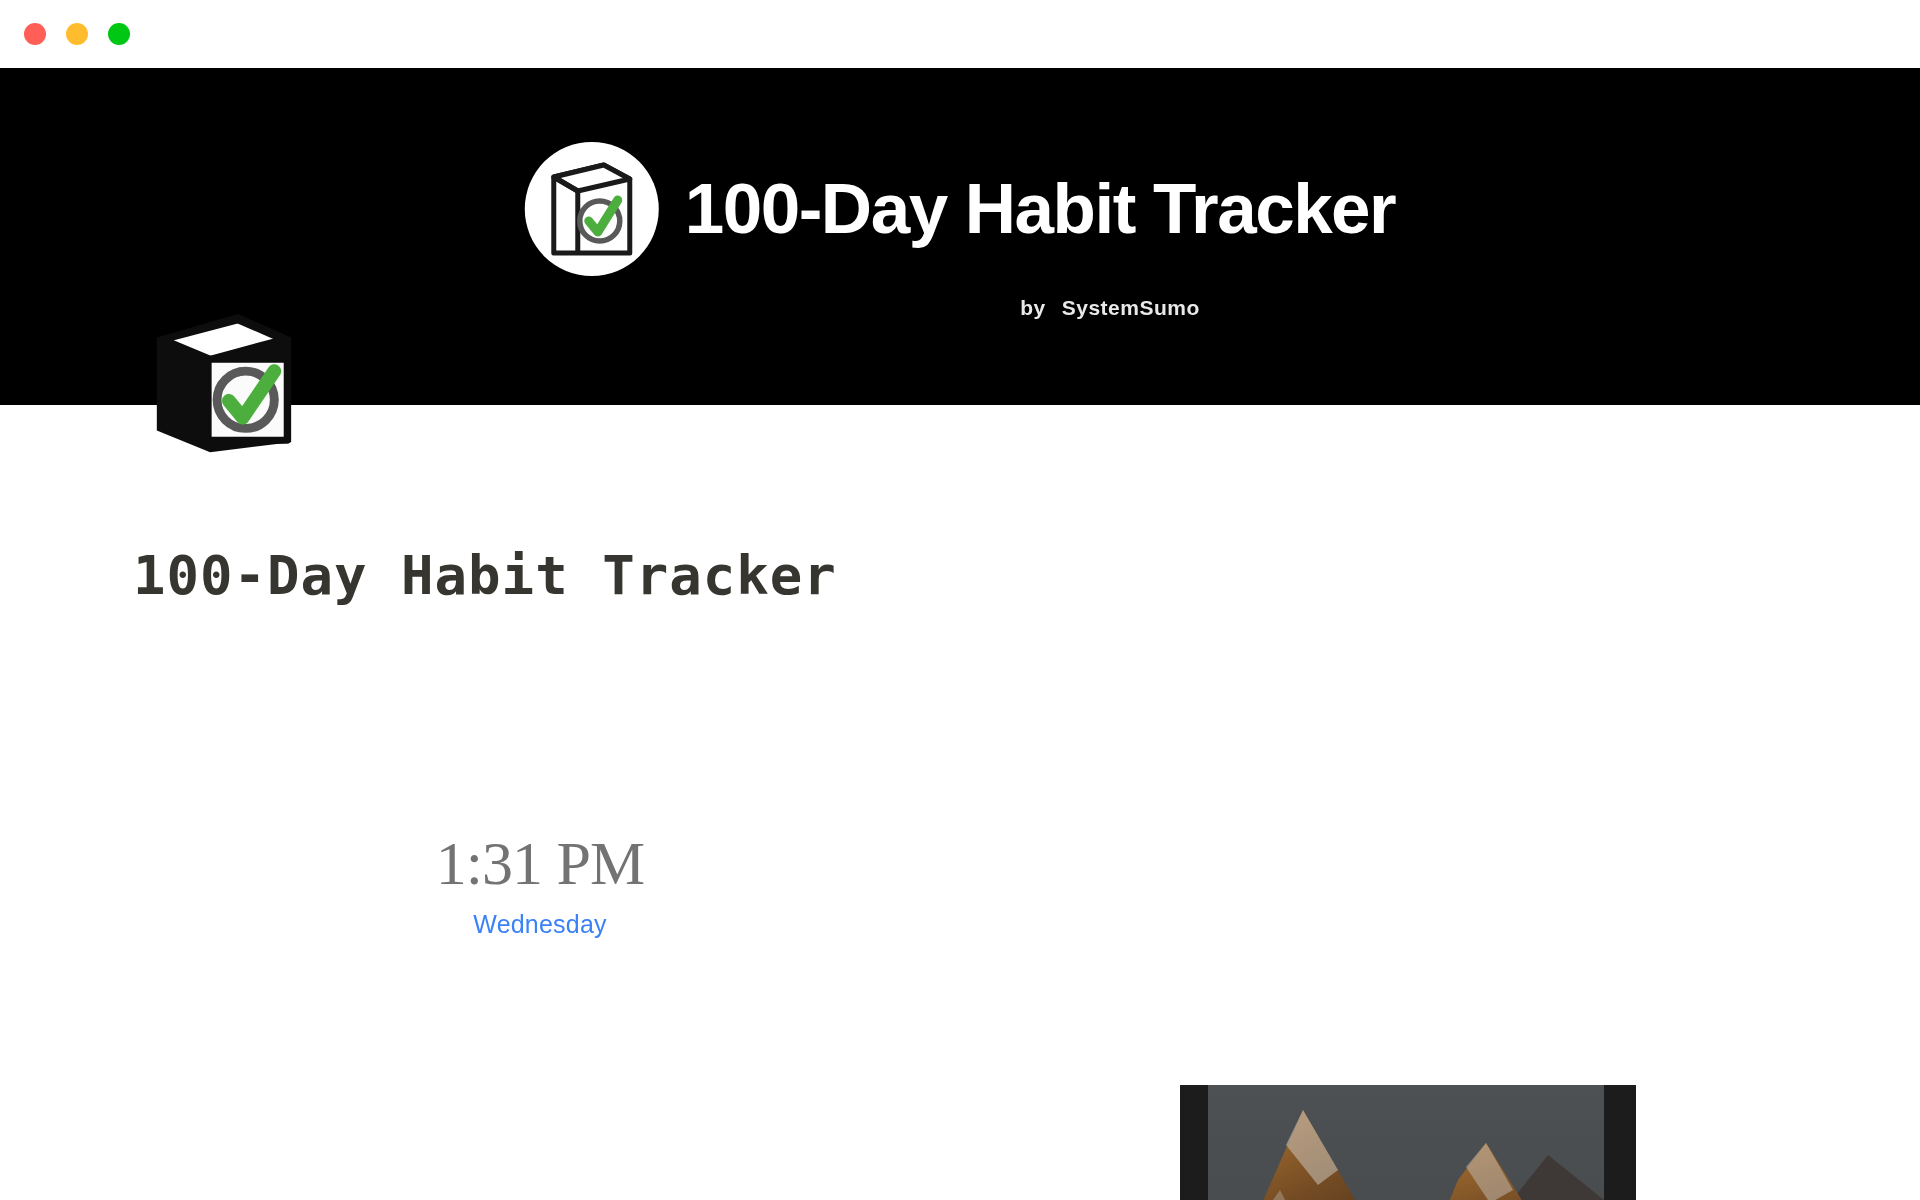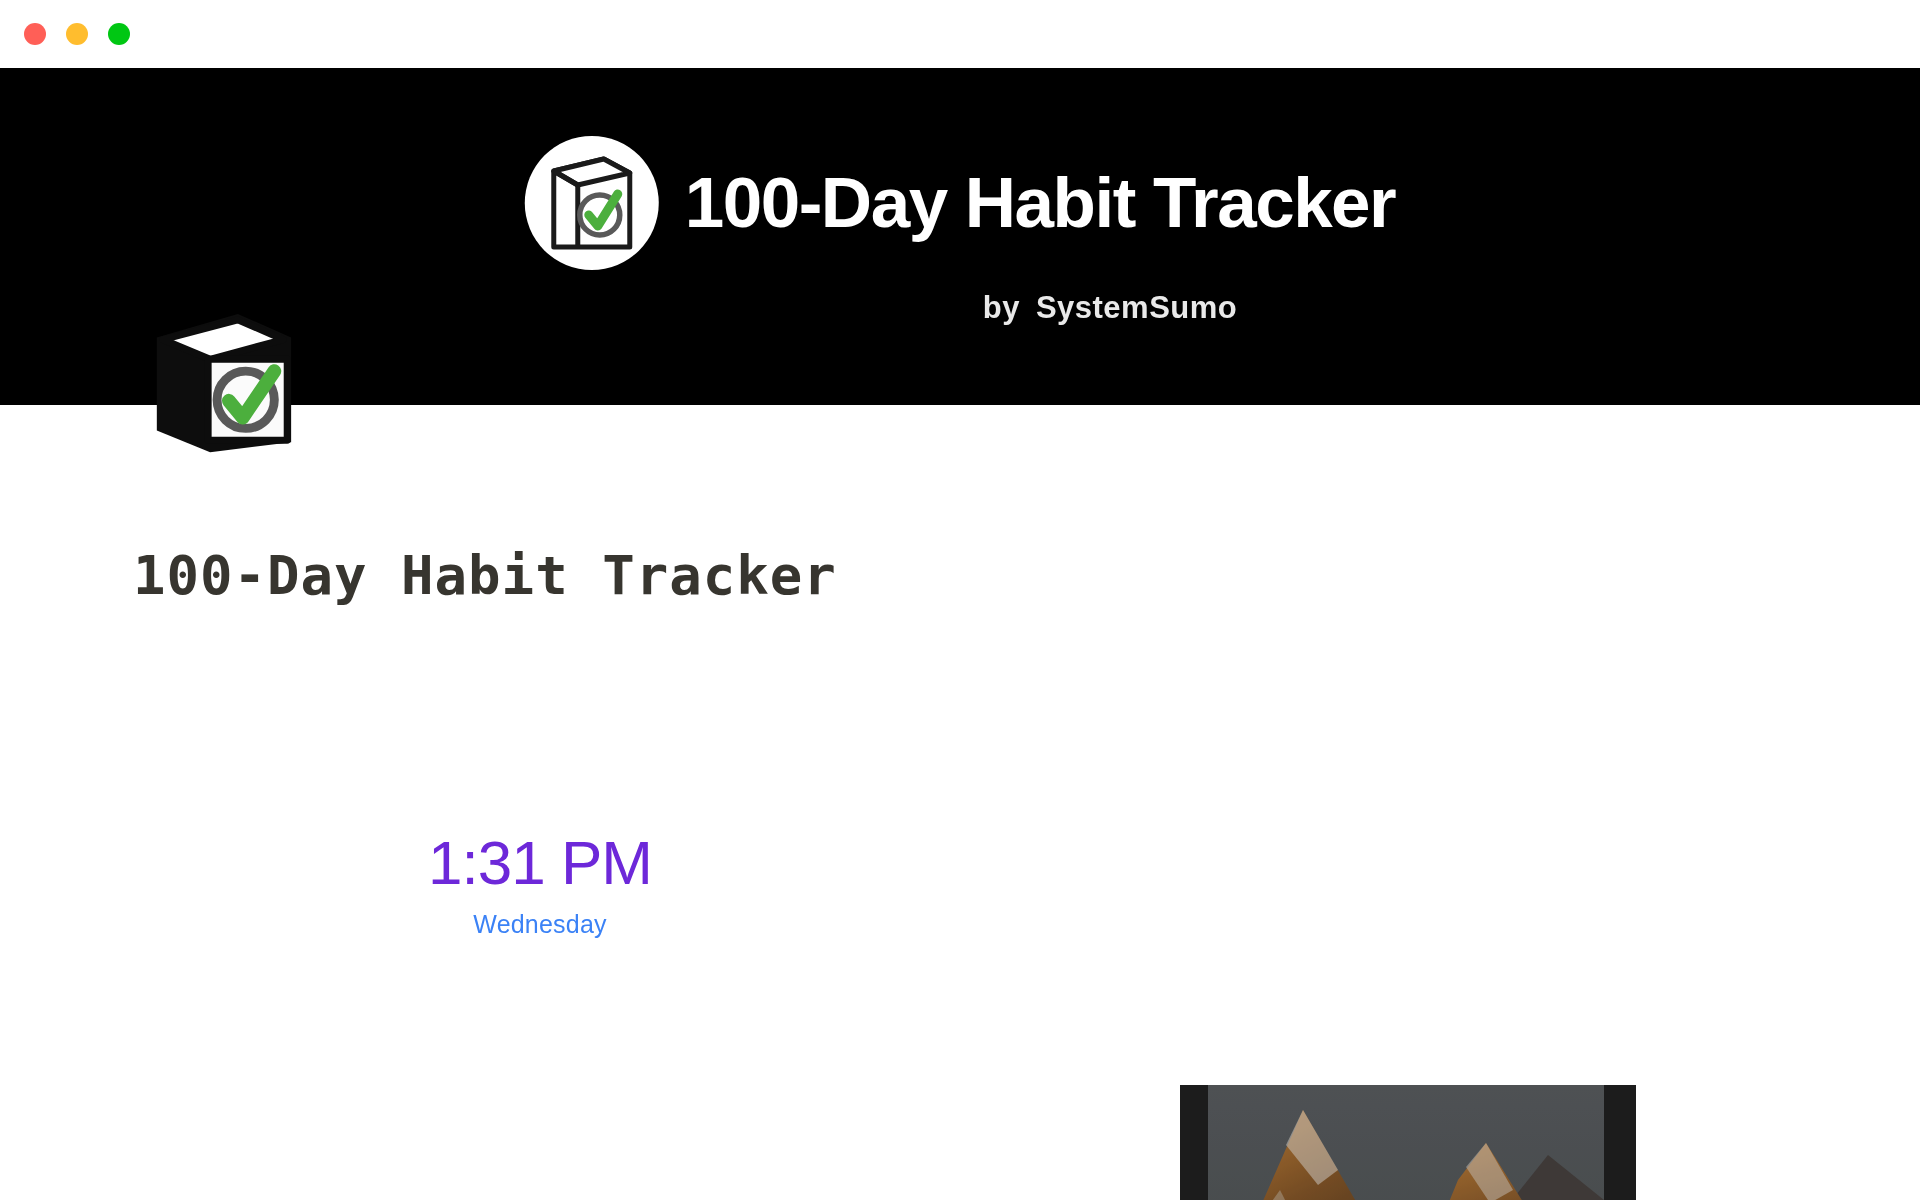--- a/index.html
+++ b/index.html
@@ -54,21 +54,21 @@
   .brand-title{
     color:#ffffff;
     font-size:71px;
     font-weight:bold;
     letter-spacing:-1.5px;
     line-height:1;
     white-space:nowrap;
   }
   .brand-byline{
     color:#e9e9e9;
-    font-size:31px;
+    font-size:21px;
     font-weight:bold;
     letter-spacing:0.5px;
     margin-top:20px;
     margin-left:300px;
     white-space:nowrap;
   }
   .brand-byline .by-word{ font-weight:bold; margin-right:16px; }
 
   
   .page-icon{
@@ -101,24 +101,25 @@
   .clock-widget{
     position:absolute;
     left:290px; top:270px;
     width:500px; height:420px;
     display:flex; flex-direction:column;
     align-items:center; justify-content:center;
     background:#ffffff;
   }
   .clock-time{
     font-size:62px;
-    color:#6d28d9;
+    color:#737373;
     font-weight:normal;
     letter-spacing:-1px;
     line-height:1;
+    font-family:Liberation Serif, serif;
   }
   .clock-day{
     font-size:25px;
     color:#3b82f6;
     margin-top:16px;
     letter-spacing:0.2px;
   }
 
   
   .quote-embed{

